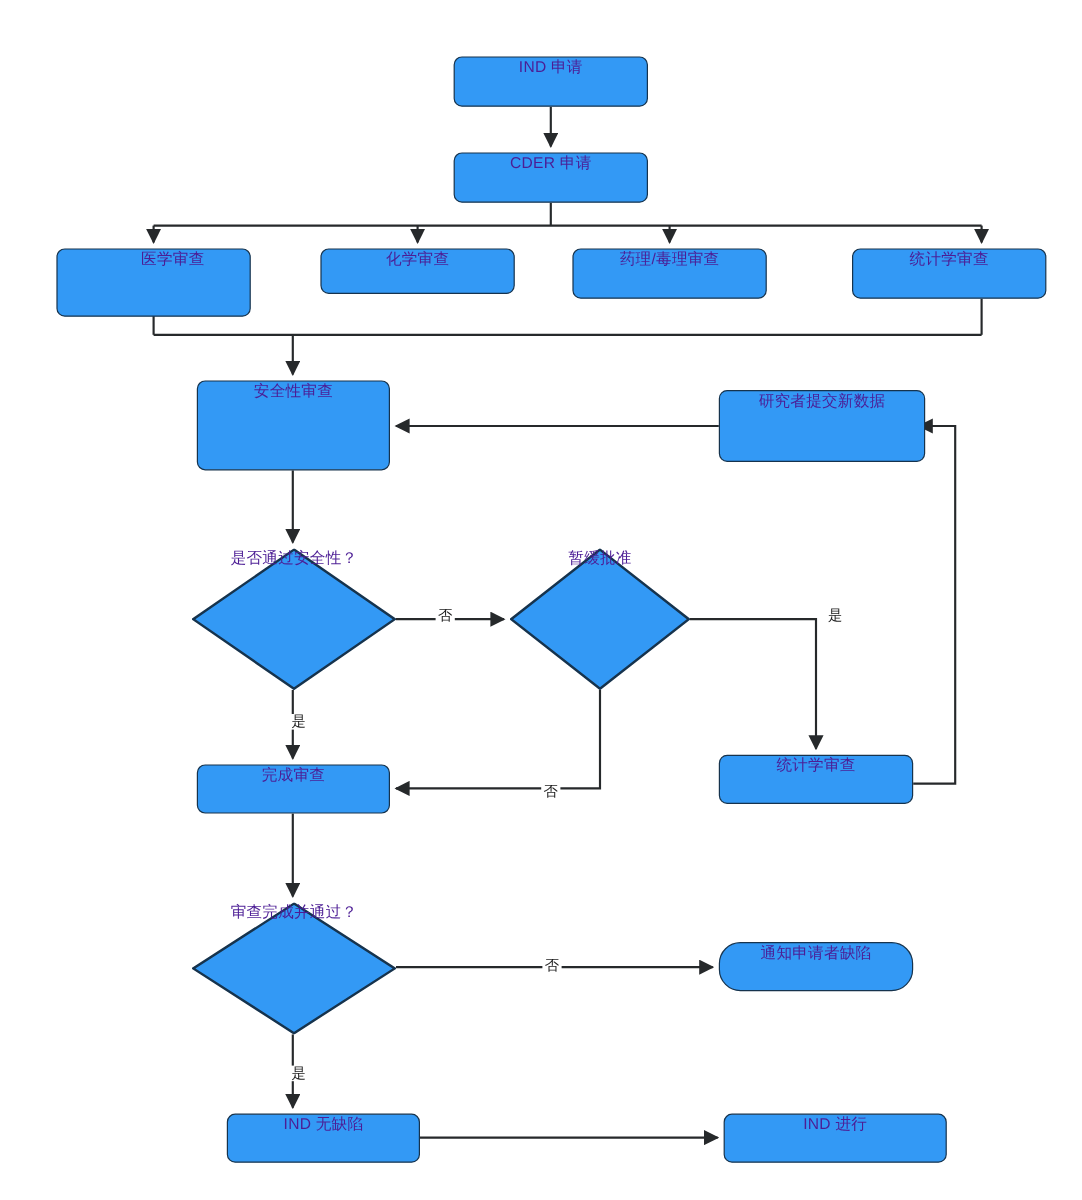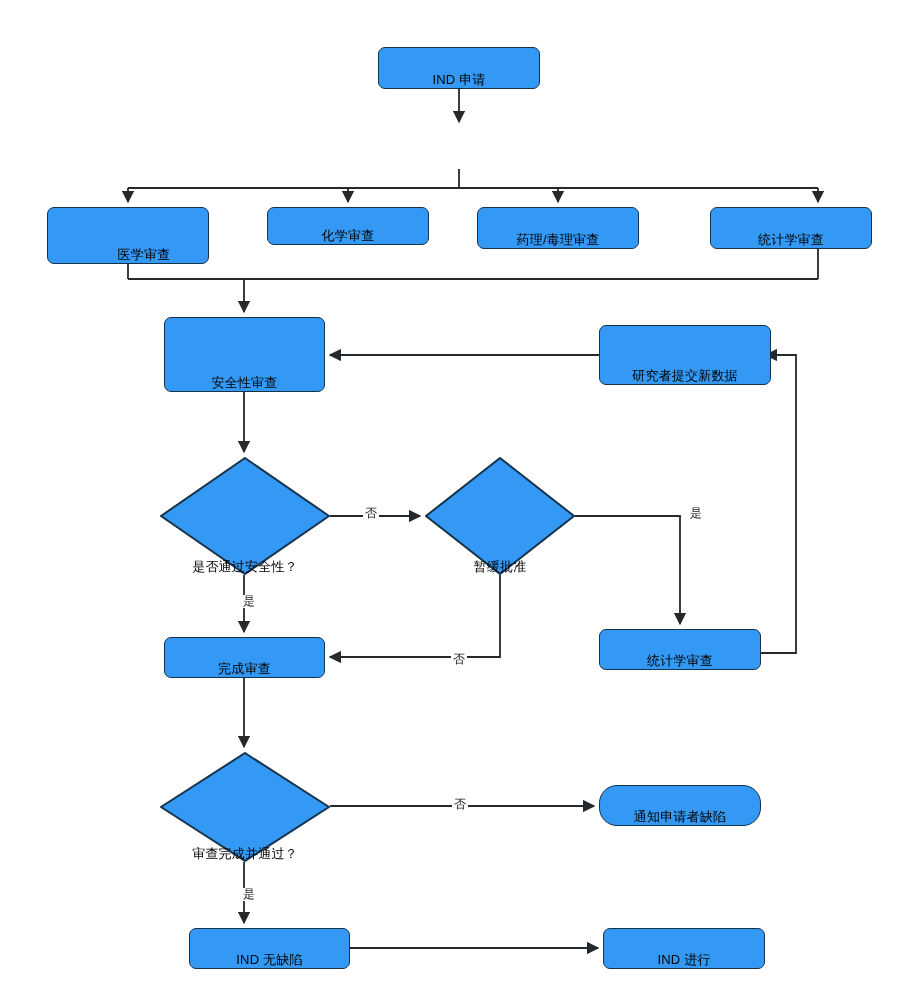--- a/index.html
+++ b/index.html
@@ -22,23 +22,23 @@
     position: absolute;
     left: 0;
     top: 0;
     width: 902px;
     height: 1000px;
   }
   .node {
     position: absolute;
     box-sizing: border-box;
     display: flex;
-    align-items: flex-end;
+    align-items: flex-start;
     justify-content: center;
-    color: #000000;
+    color: #4c1d95;
     font-size: 13px;
     line-height: 1.2;
     text-align: center;
     letter-spacing: 0.2px;
     z-index: 3;
   }
   .node.box {
     background: #3399f5;
     border: 1.6px solid #16334d;
     border-radius: 7px;
@@ -119,20 +119,23 @@
       <path d="M 244 862 L 244 923" marker-end="url(#arrow)"></path>
 
       <path d="M 325 948 L 598 948" marker-end="url(#arrow)"></path>
     </g>
   </svg>
 
   <div class="node box" style="left:378px;top:47px;width:162px;height:42px;">
     <span>IND 申请</span>
   </div>
 
+  <div class="node box" style="left:378px;top:127px;width:162px;height:42px;">
+    <span>CDER 申请</span>
+  </div>
 
   <div class="node box" style="left:47px;top:207px;width:162px;height:57px;padding-left:32px;">
     <span>医学审查</span>
   </div>
 
   <div class="node box" style="left:267px;top:207px;width:162px;height:38px;">
     <span>化学审查</span>
   </div>
 
   <div class="node box" style="left:710px;top:207px;width:162px;height:42px;">
@@ -181,21 +184,21 @@
   </div>
 
   <div class="node box" style="left:599px;top:785px;width:162px;height:41px;border-radius:18px;">
     <span>通知申请者缺陷</span>
   </div>
 
   <div class="node box" style="left:164px;top:928px;width:161px;height:41px;margin-left:25px;">
     <span>IND 无缺陷</span>
   </div>
 
-  <div class="node box" style="left:603px;top:928px;width:162px;height:41px;">
+  <div class="node box" style="left:603px;top:928px;width:186px;height:41px;">
     <span>IND 进行</span>
   </div>
 
   <div class="edge-label" style="left:363px;top:507px;">否</div>
 
   <div class="edge-label" style="left:241px;top:595px;">是</div>
 
   <div class="edge-label" style="left:688px;top:507px;">是</div>
 
   <div class="edge-label" style="left:451px;top:653px;">否</div>

